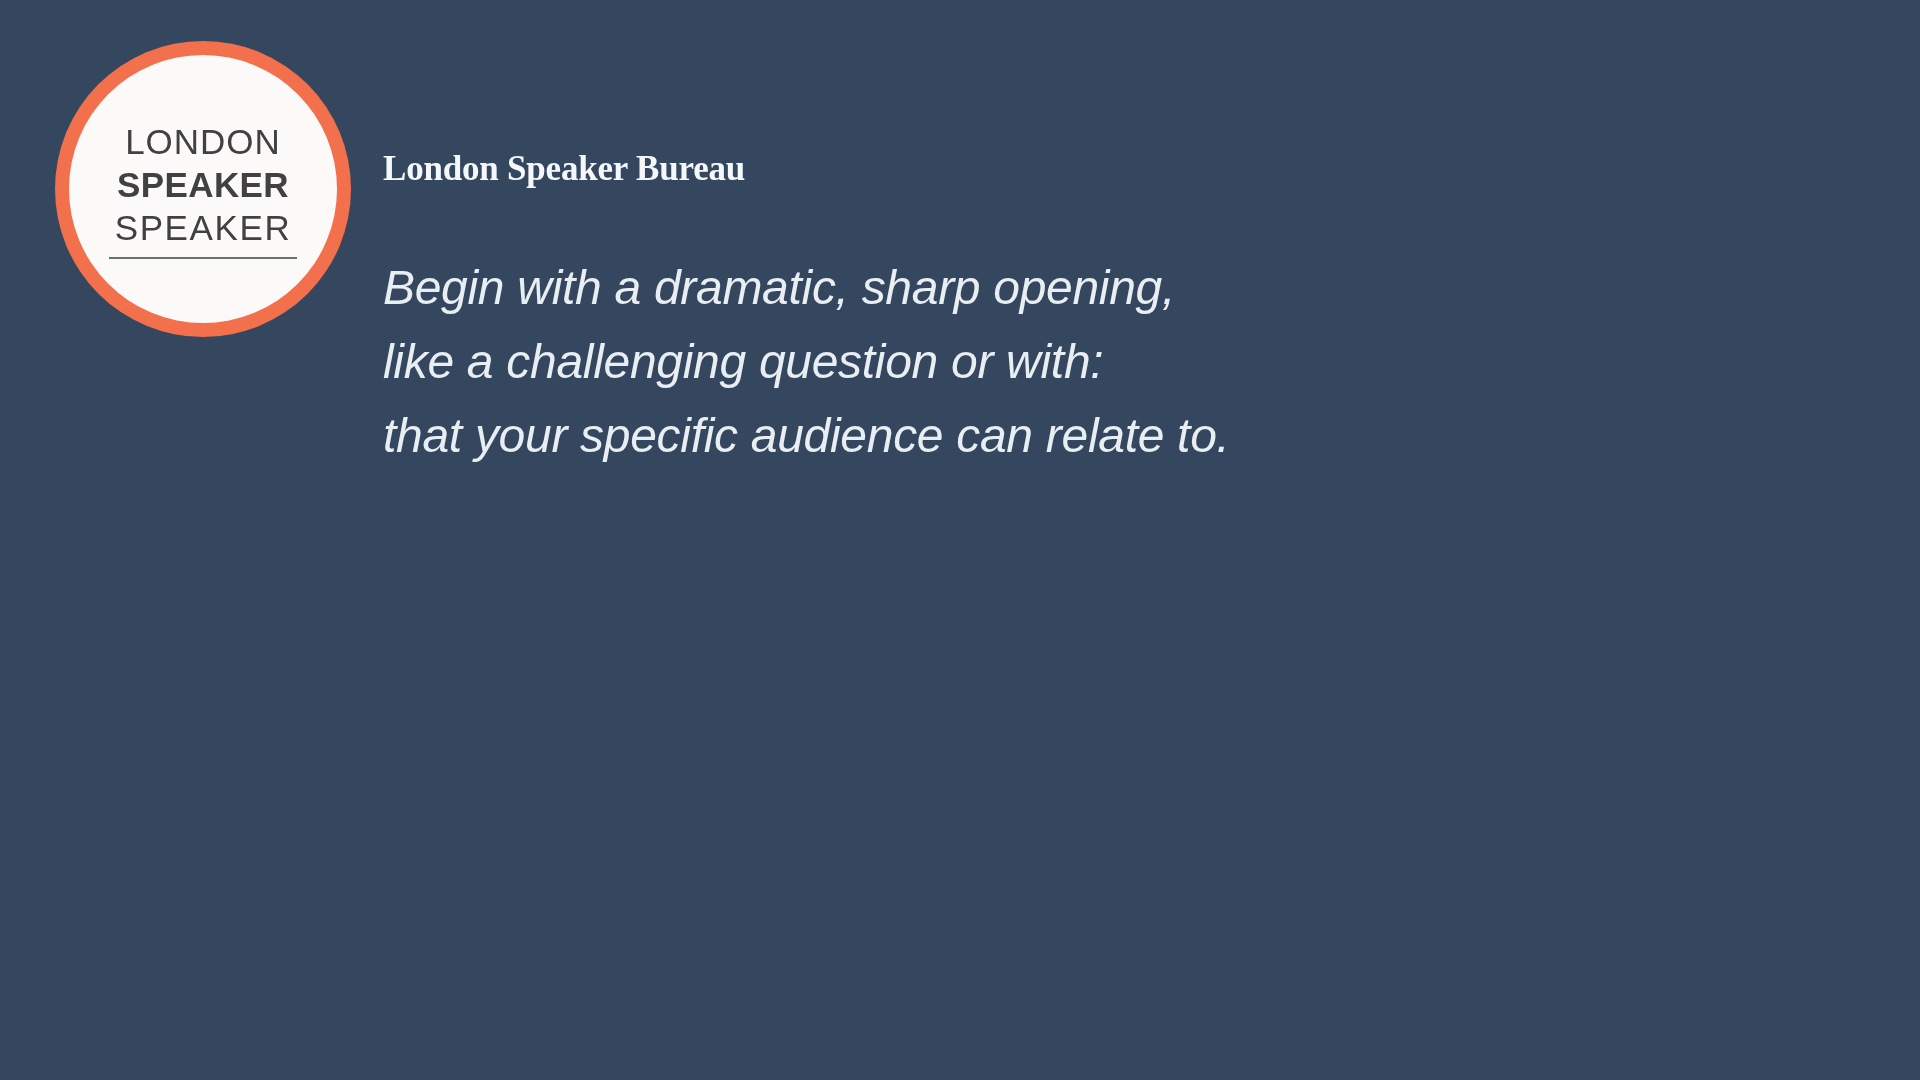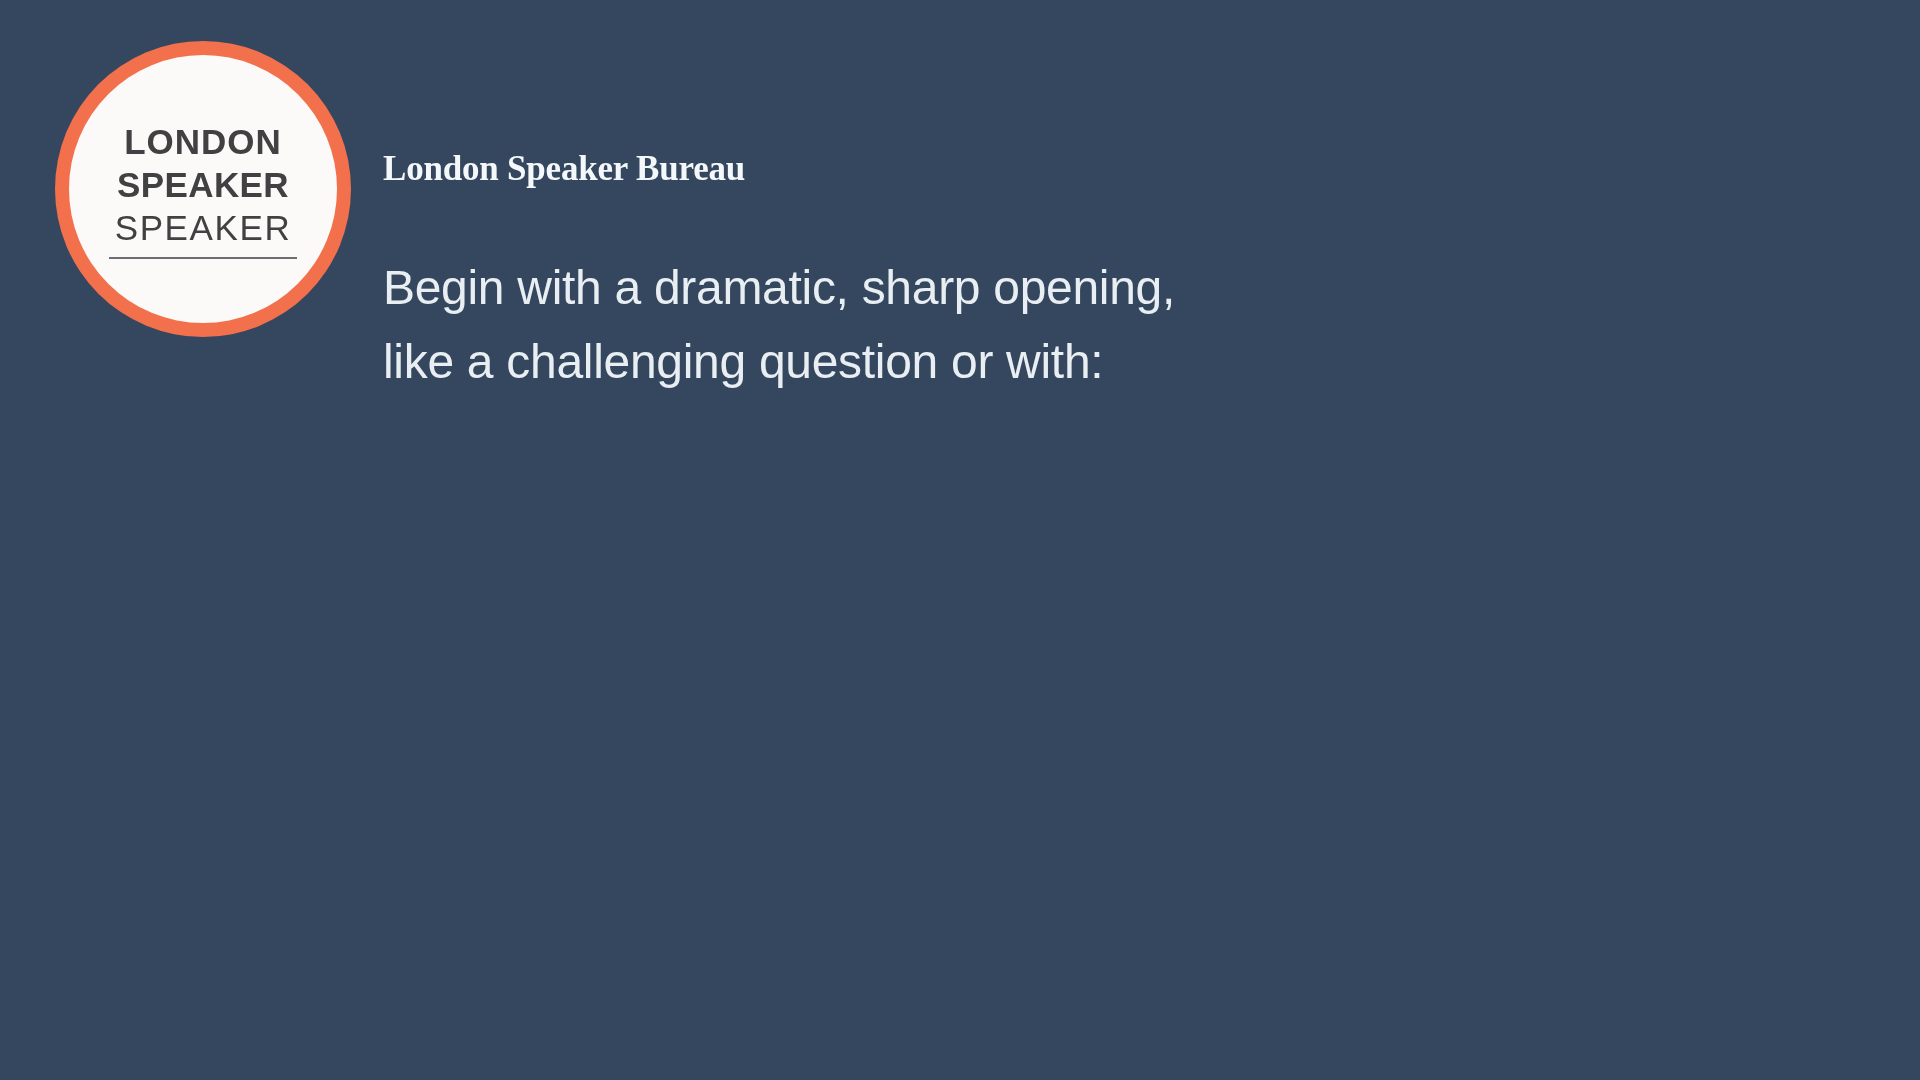--- a/index.html
+++ b/index.html
@@ -50,21 +50,21 @@
   }
   .logo-line {
     color: #414042;
     text-align: center;
     line-height: 1.0;
     white-space: nowrap;
     font-family: "Liberation Sans", "DejaVu Sans", sans-serif;
   }
   #logo-line-london {
     font-size: 35px;
-    font-weight: 700;
+    font-weight: 400;
     letter-spacing: 1.0px;
     margin-bottom: 8px;
   }
   #logo-line-speaker {
     font-size: 35px;
     font-weight: 700;
     letter-spacing: 0.4px;
     margin-bottom: 8px;
   }
   #logo-line-bureau {
@@ -97,20 +97,21 @@
     padding: 0;
     font-family: Liberation Serif, serif;
   }
 
   #body-copy {
     margin: 0;
     padding: 0;
     margin-top: 62px;
     color: #e9eef3;
     font-size: 48px;
+    font-style: italic;
     font-weight: 300;
     line-height: 74px;
     letter-spacing: -0.3px;
     font-family: "Liberation Sans", "DejaVu Sans", sans-serif;
   }
   .body-line {
     display: block;
     white-space: nowrap;
   }
 </style>
@@ -128,17 +129,18 @@
     </div>
   </div>
 
   <div id="content">
 
     <h1 id="brand-title">London Speaker Bureau</h1>
 
     <div id="body-copy">
       <span class="body-line">Begin with a dramatic, sharp opening,</span>
       <span class="body-line">like a challenging question or with:</span>
+      <span class="body-line">that your specific audience can relate to.</span>
     </div>
 
   </div>
 
 </div>
 
 </body></html>

